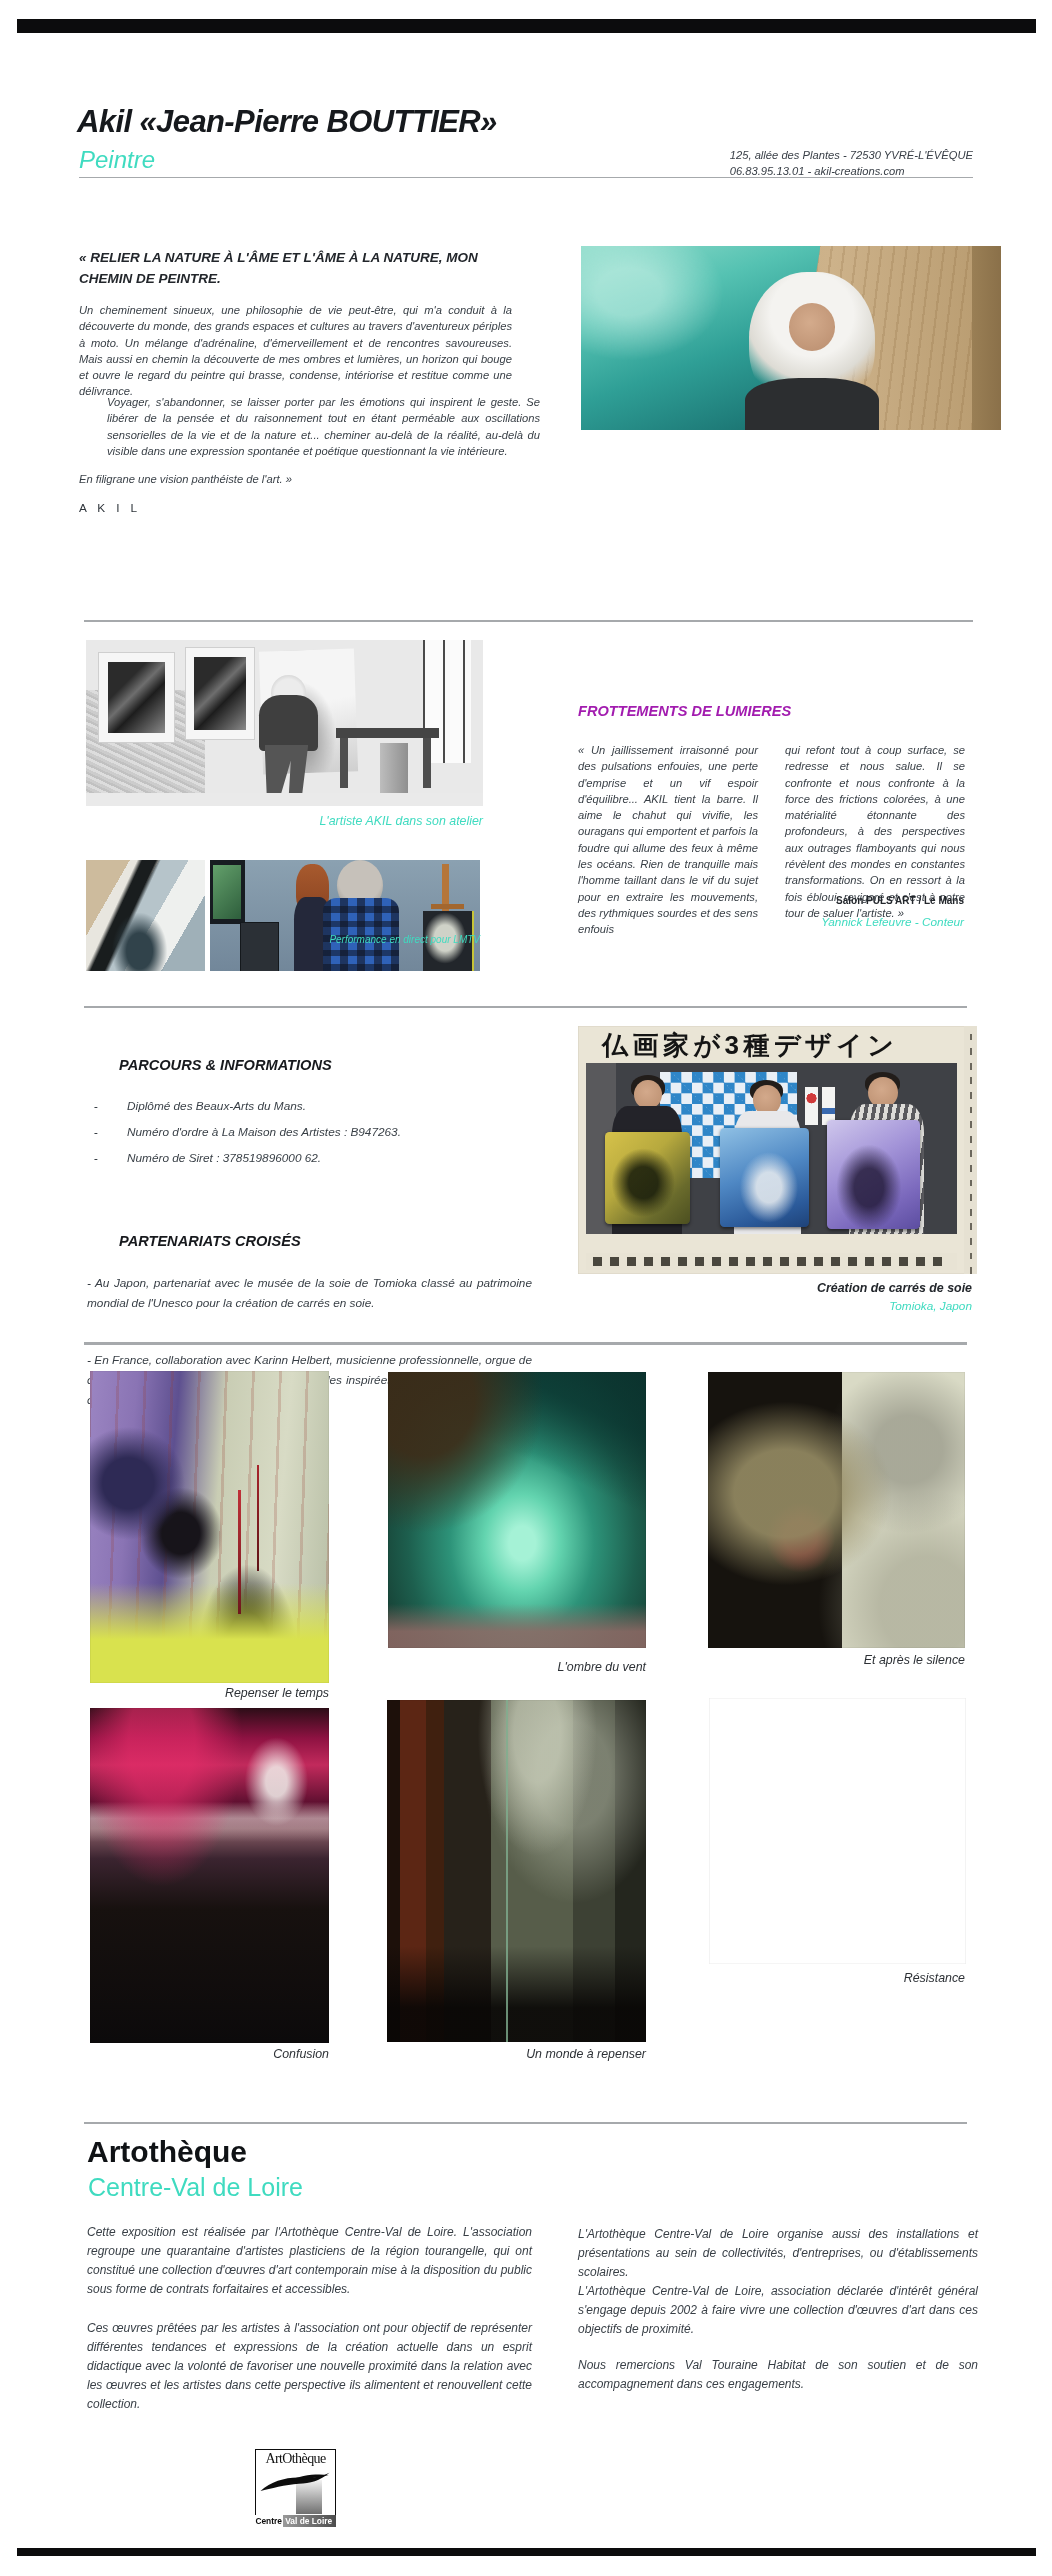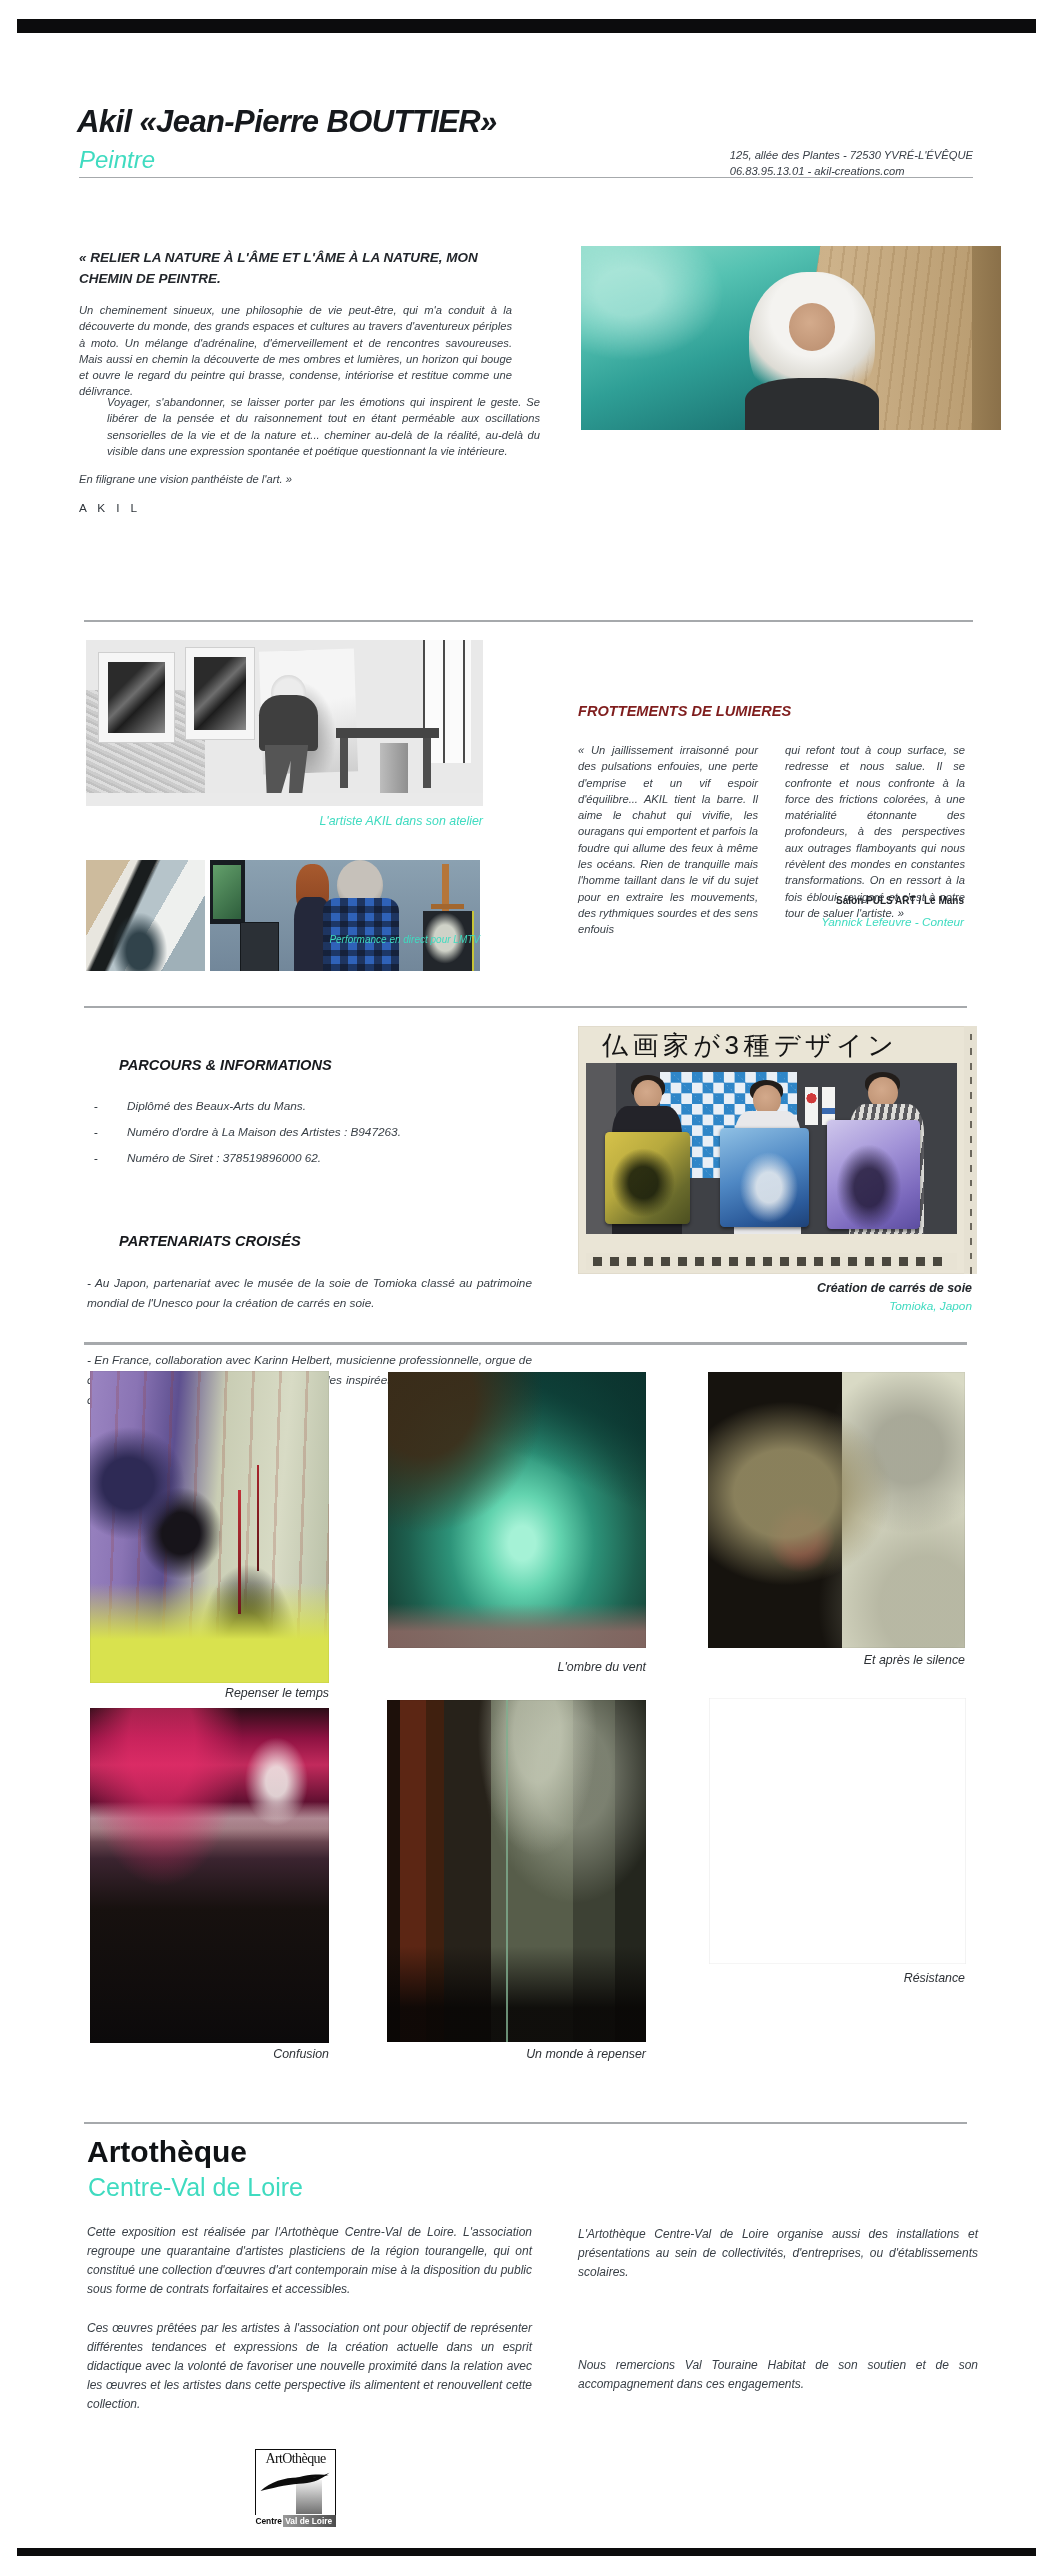--- a/index.html
+++ b/index.html
@@ -91,39 +91,39 @@
     repeating-linear-gradient(0deg,rgba(12,12,20,.5) 0 6.7px,rgba(0,0,0,0) 6.7px 14.6px),
     #2f62b8;}
   .lm-easel1{left:86%;top:4%;width:2.5%;height:62%;background:#b5763a;}
   .lm-easel2{left:82%;top:40%;width:12%;height:4%;background:#a3672f;}
   .lm-canvas{left:79%;top:46%;width:18%;height:54%;background:
     radial-gradient(ellipse at 45% 45%,#cfd2c8 0 28%,rgba(0,0,0,0) 55%),#22262b;
     border-right:2.2px solid #c7c437;}
   .cap-lmtv{right:573px;top:934px;font-size:10px;}
 
   
-  .frot-title{left:578px;top:703px;font-size:14.6px;font-weight:bold;font-style:italic;color:#7f1d1d;}
+  .frot-title{left:578px;top:703px;font-size:14.6px;font-weight:bold;font-style:italic;color:#a21caf;}
   .frot-col{top:742px;width:180px;font-size:11.2px;line-height:16.3px;}
   .fc1{left:578px;} .fc2{left:785px;}
   .salon{right:89px;top:895px;font-size:10px;font-weight:600;color:#23272c;}
   .salon-author{right:89px;top:915px;font-size:11.8px;}
 
   
   .sec-title{font-size:14.6px;font-weight:bold;font-style:italic;color:#17191d;margin-left:32px;}
   .parcours-title{left:87px;top:1057px;}
   .li-row{left:87px;width:449px;font-size:11.8px;font-style:italic;color:#383f46;}
   .li-row .dash{position:absolute;left:6.7px;}
   .li-row .li-txt{position:absolute;left:40px;width:404px;}
   .part-title{left:87px;top:1233px;}
   .part-p{left:87px;width:445px;font-size:11.8px;line-height:20px;}
 
   
   .japan{left:578px;top:1026px;width:399px;height:248px;background:#eae5d6;
     box-shadow:0 0 0 0.6px #d8d2c2 inset;}
-  .jp-headline{left:6%;top:2.2px;width:94%;font-size:26px;font-weight:normal;color:#141414;
+  .jp-headline{left:6%;top:2.2px;width:94%;font-size:26px;font-weight:bold;color:#141414;
     letter-spacing:4.5px;white-space:nowrap;}
   .jp-photo{left:2%;top:15%;width:93%;height:69%;background:
     linear-gradient(90deg,#59595c 0 8%,#3f4146 8% 100%);}
   .jp-checker{left:20%;top:5%;width:37%;height:62%;
     background-image:
       linear-gradient(45deg,#2f86c8 25%,rgba(0,0,0,0) 25% 75%,#2f86c8 75%),
       linear-gradient(45deg,#2f86c8 25%,#e9eff6 25% 75%,#2f86c8 75%);
     background-size:21.3px 21.3px;background-position:0 0,10.7px 10.7px;}
   .jp-head{border-radius:50%;background:radial-gradient(circle at 45% 40%,#d3a98b,#b98d6e);}
   .jp-h1{left:13%;top:10%;width:7.5%;height:17%;}
@@ -358,20 +358,21 @@
   <div class="abs g-cap rt cap-p5">Un monde à repenser</div>
   <div class="abs g-cap rt cap-p6">Résistance</div>
 
   <div class="abs rule" style="left:84px;top:2122px;width:883px;height:1.7px;"></div>
 
   <div class="abs arto-title">Artothèque</div>
   <div class="abs arto-sub teal">Centre-Val de Loire</div>
   <div class="abs body-txt jst arto-col ac1" style="top:2223px;">Cette exposition est réalisée par l'Artothèque Centre-Val de Loire. L'association regroupe une quarantaine d'artistes plasticiens de la région tourangelle, qui ont constitué une collection d'œuvres d'art contemporain mise à la disposition du public sous forme de contrats forfaitaires et accessibles.</div>
   <div class="abs body-txt jst arto-col ac1" style="top:2319px;">Ces œuvres prêtées par les artistes à l'association ont pour objectif de représenter différentes tendances et expressions de la création actuelle dans un esprit didactique avec la volonté de favoriser une nouvelle proximité dans la relation avec les œuvres et les artistes dans cette perspective ils alimentent et renouvellent cette collection.</div>
   <div class="abs body-txt jst arto-col ac2" style="top:2225px;">L'Artothèque Centre-Val de Loire organise aussi des installations et présentations au sein de collectivités, d'entreprises, ou d'établissements scolaires.</div>
+  <div class="abs body-txt jst arto-col ac2" style="top:2282px;">L'Artothèque Centre-Val de Loire, association déclarée d'intérêt général s'engage depuis 2002 à faire vivre une collection d'œuvres d'art dans ces objectifs de proximité.</div>
   <div class="abs body-txt jst arto-col ac2" style="top:2356px;">Nous remercions Val Touraine Habitat  de son soutien et de son accompagnement dans ces engagements.</div>
 
   <div class="abs logo-box">
     <div class="abs logo-word">ArtOthèque</div>
     <div class="abs logo-grad"></div>
     <svg class="abs logo-swoosh" viewBox="0 0 100 34">
       <path d="M2 28 C 18 14, 40 8, 62 10 C 75 11, 86 8, 97 3 C 84 14, 70 18, 55 18 C 36 19, 16 25, 2 28 Z" fill="#0d0d0d"></path>
       <path d="M40 14 C 58 6, 78 4, 96 6 C 80 10, 60 12, 40 14 Z" fill="#0d0d0d"></path>
     </svg>
     <div class="abs logo-strip">

